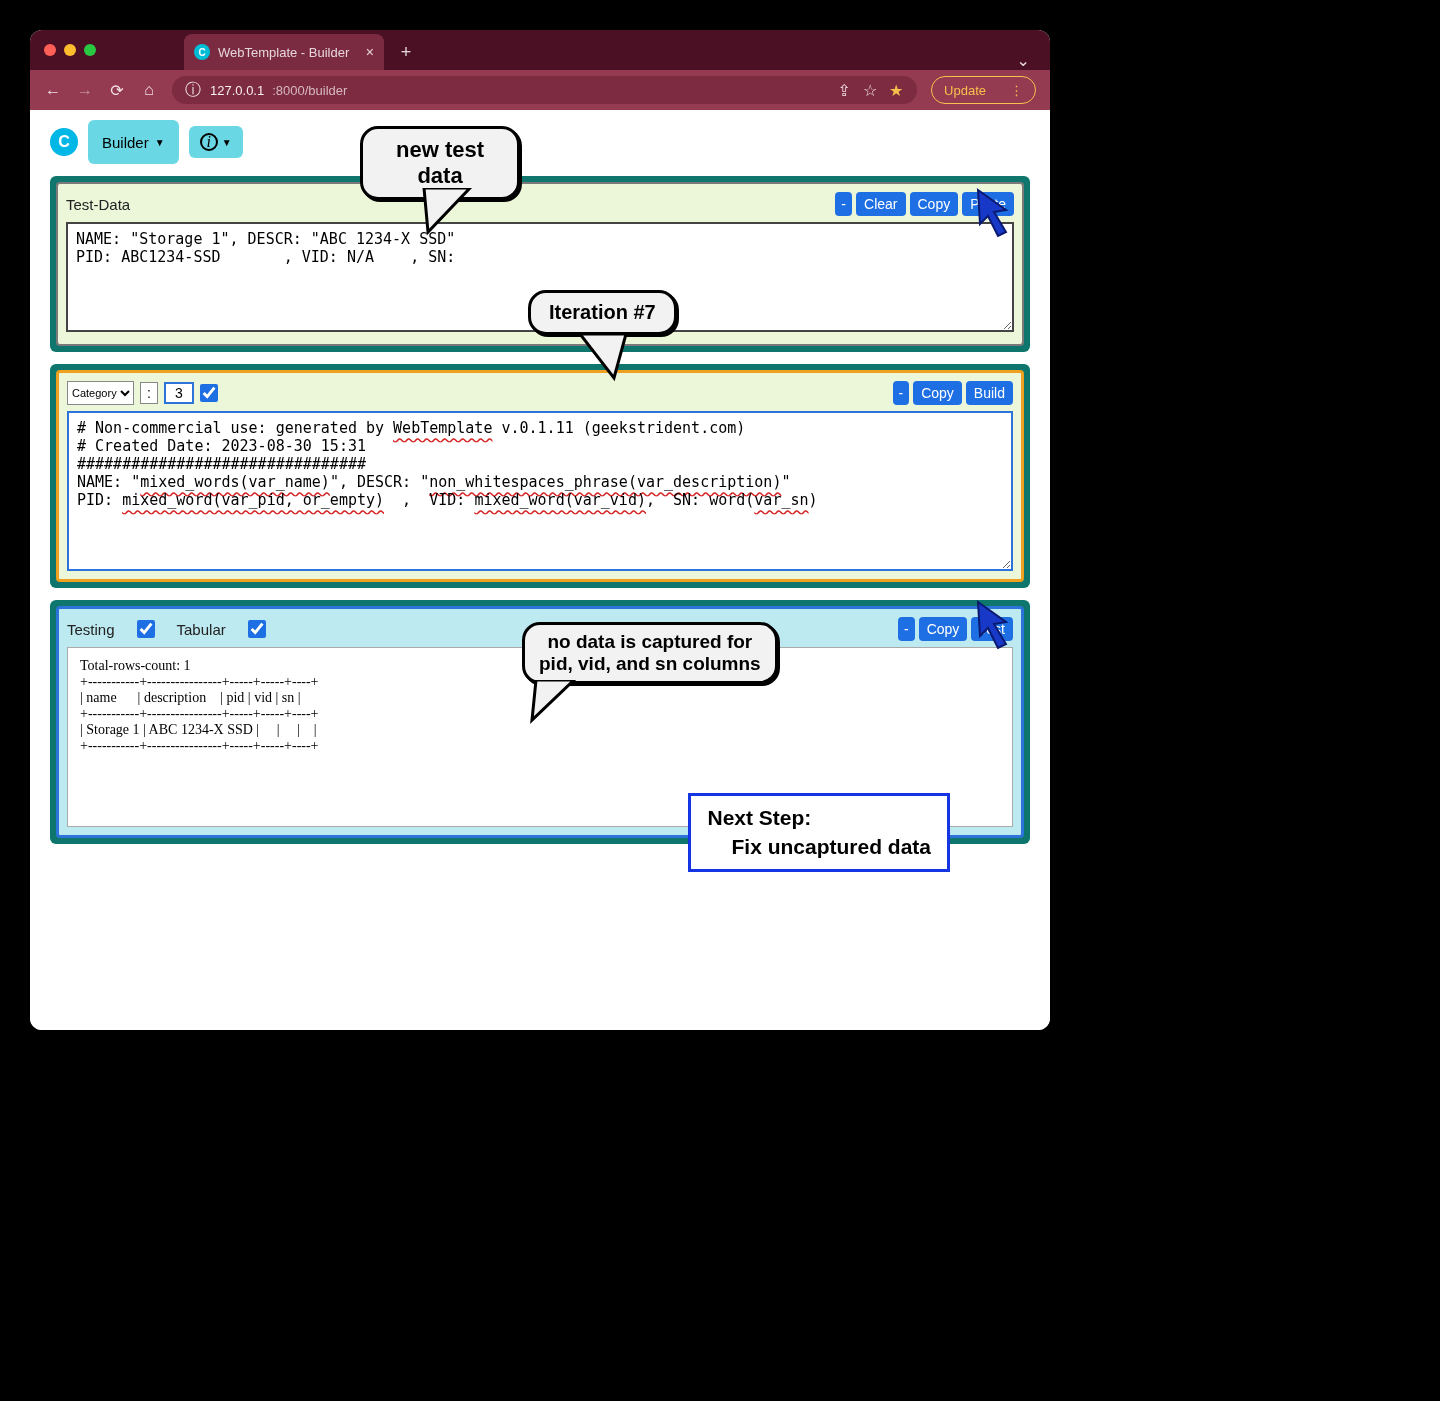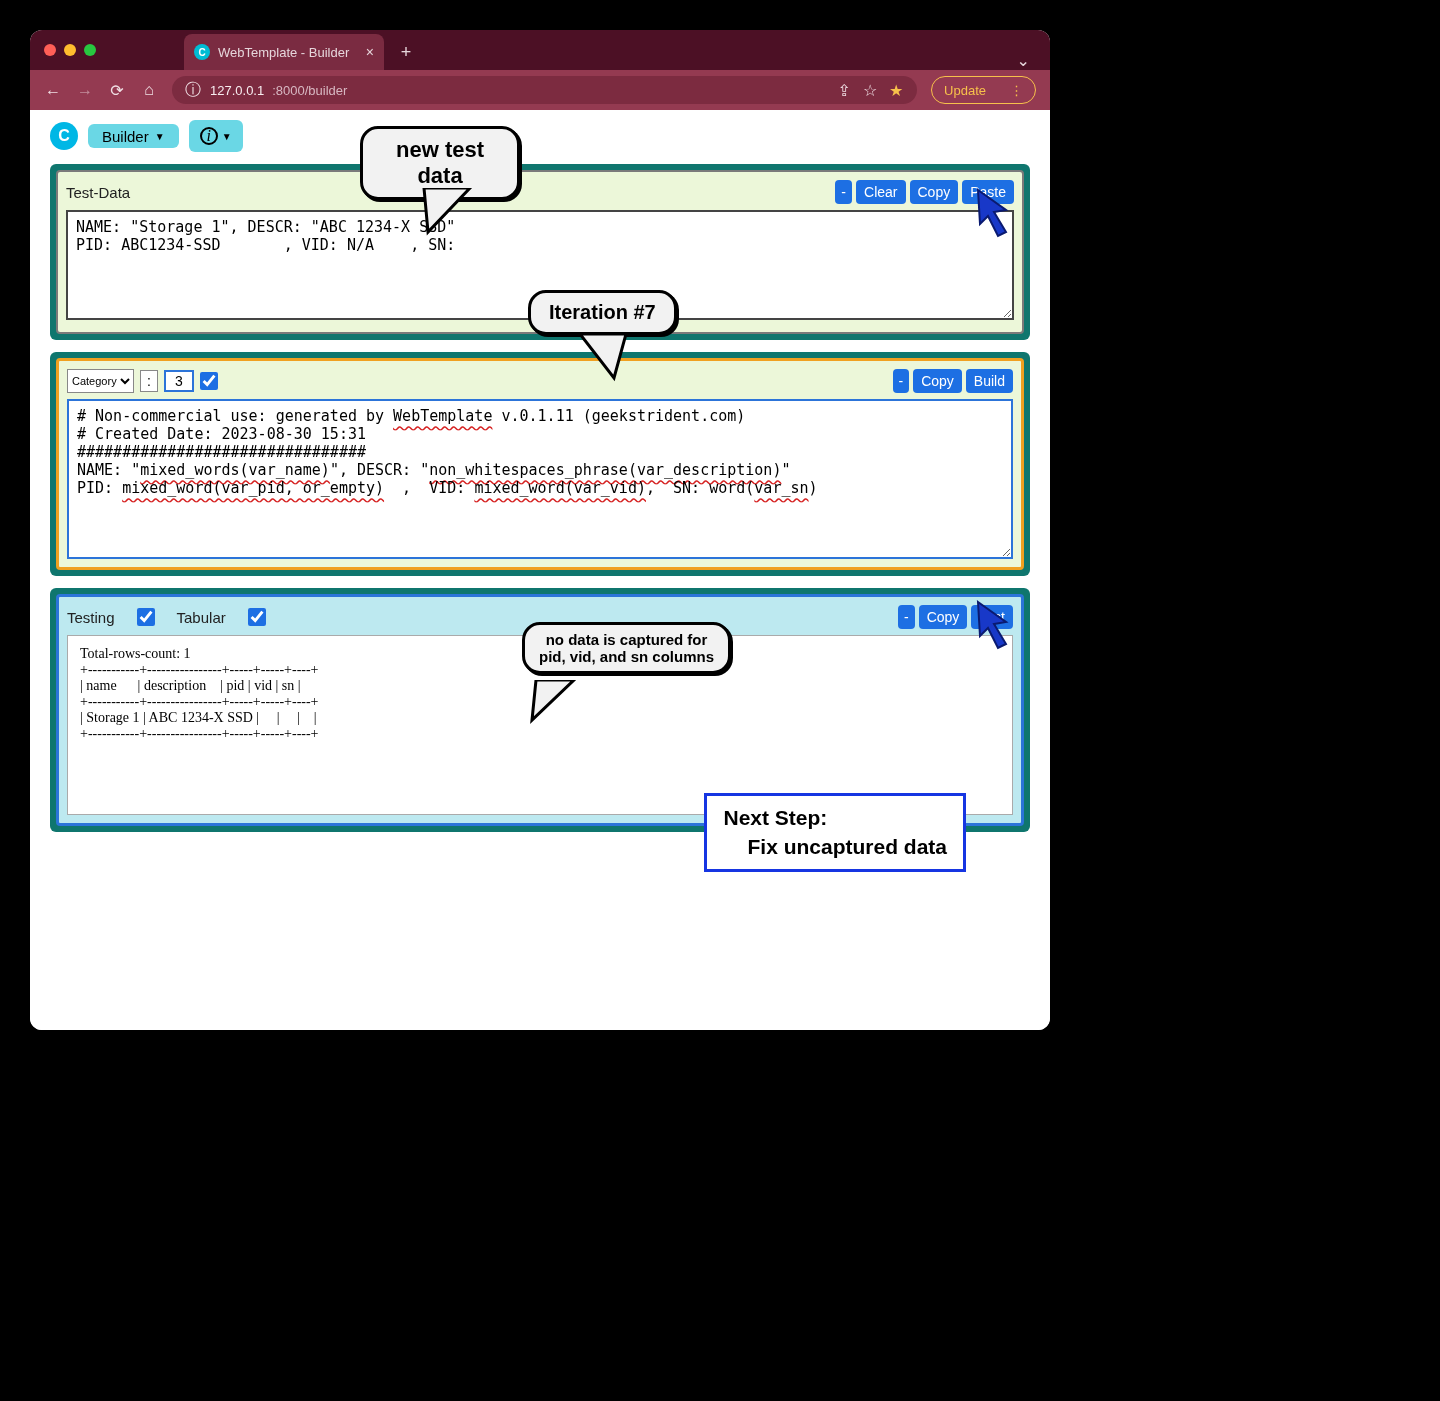--- a/index.html
+++ b/index.html
@@ -16,21 +16,21 @@
   .tabs-right { margin-left:auto; color:#e6d6db; font-size:16px; padding:0 6px; }
   .addrbar { height:40px; background:#943a51; display:flex; align-items:center; padding:0 14px; gap:14px; color:#eee; }
   .addrbar .ic { font-size:16px; color:#f0dfe4; display:flex; align-items:center; justify-content:center; width:18px; }
   .addrbar .back { opacity:1; } .addrbar .fwd { opacity:.5; }
   .urlpill { flex:1; height:28px; background:#7c2b40; border-radius:14px; display:flex; align-items:center; padding:0 12px; color:#f7ecef; font-size:13px; gap:8px; }
   .urlpill .dim { color:#d7b7c1; }
   .update-btn { border:1px solid #f7c14b; color:#f7c14b; border-radius:16px; height:28px; padding:0 12px; display:flex; align-items:center; font-size:13px; gap:24px; }
   .content { position:relative; padding:10px 20px 40px; background:#fff; height:calc(100% - 80px); }
   .appbar { display:flex; align-items:center; gap:10px; }
   .logo { width:28px; height:28px; border-radius:50%; background:#00b7e5; display:flex; align-items:center; justify-content:center; color:#fff; font-weight:bold; font-size:16px; }
-  .pill-btn { background:#6ad7e5; color:#000; border:none; border-radius:6px; height:24px; padding:0 14px; font-size:15px; display:flex; align-items:center; gap:6px; }
+  .pill-btn { background:#6ad7e5; color:#000; border:none; border-radius:6px; height:44px; padding:0 14px; font-size:15px; display:flex; align-items:center; gap:6px; }
   .caret { font-size:10px; }
   .info-btn { background:#6ad7e5; border:none; border-radius:6px; height:32px; width:54px; display:flex; align-items:center; justify-content:center; gap:4px; font-style:italic; font-size:16px; font-family:serif; }
   .panel-wrap { background:#0f766e; border-radius:6px; padding:6px; margin-top:12px; }
   .panel { border:2px solid #7a7a7a; border-radius:4px; padding:8px; }
   .panel.green { background:#ecf7d9; }
   .panel.amber-border { border-color:#f0a020; border-width:3px; }
   .panel.blue-border { border-color:#2c74d9; border-width:3px; background:#bde9f0; }
   .panel-head { display:flex; align-items:center; justify-content:space-between; font-size:15px; color:#222; margin-bottom:6px; }
   .panel-head-left { display:flex; align-items:center; gap:22px; }
   .btn-row { display:flex; gap:4px; }
@@ -40,22 +40,22 @@
   .ta.blue-border { border-color:#2c74d9; }
   .ta.td { height:110px; }
   .ta.tmpl { height:160px; }
   .sel-row { display:flex; align-items:center; gap:6px; }
   select { height:24px; font-size:11px; border:1px solid #888; background:#fff; }
   .num-in { width:30px; height:22px; border:2px solid #2c74d9; text-align:center; font-size:14px; }
   .colon-in { width:18px; height:22px; border:1px solid #888; text-align:center; font-size:14px; }
   .chk { width:18px; height:18px; accent-color:#1d6fe3; }
   .results { background:#fff; border:1px solid #aaa; font-family: Liberation Serif, serif; font-size:14px; padding:10px 12px; white-space:pre; overflow:auto; height:180px; margin-top:6px; }
   .callout { position:absolute; background:#f2f2f2; border:3px solid #000; border-radius:18px; padding:8px 18px; font-size:22px; font-weight:bold; text-align:center; box-shadow: 2px 2px 0 #000; }
-  .callout.sm { font-size:15px; padding:6px 14px; }
-  .nextbox { position:absolute; right:84px; bottom:158px; background:#fff; border:3px solid #1635e2; padding:8px 16px; font-size:21px; font-weight:bold; color:#000; line-height:1.35; }
+  .callout.sm { font-size:19px; padding:6px 14px; }
+  .nextbox { position:absolute; right:100px; bottom:158px; background:#fff; border:3px solid #1635e2; padding:8px 16px; font-size:21px; font-weight:bold; color:#000; line-height:1.35; }
   .cursor { position:absolute; width:44px; height:50px; }
   .footer { position:absolute; bottom:0; left:0; right:0; height:50px; background:#e3e3e3; display:flex; align-items:center; justify-content:center; font-size:16px; color:#333; }
   .footer a { color:#1d6fe3; text-decoration:none; }
   .redwave { text-decoration: underline wavy #d62222; text-underline-offset:4px; }
 </style>
 </head>
 <body>
 
 <div class="window">
   <div class="titlebar">

